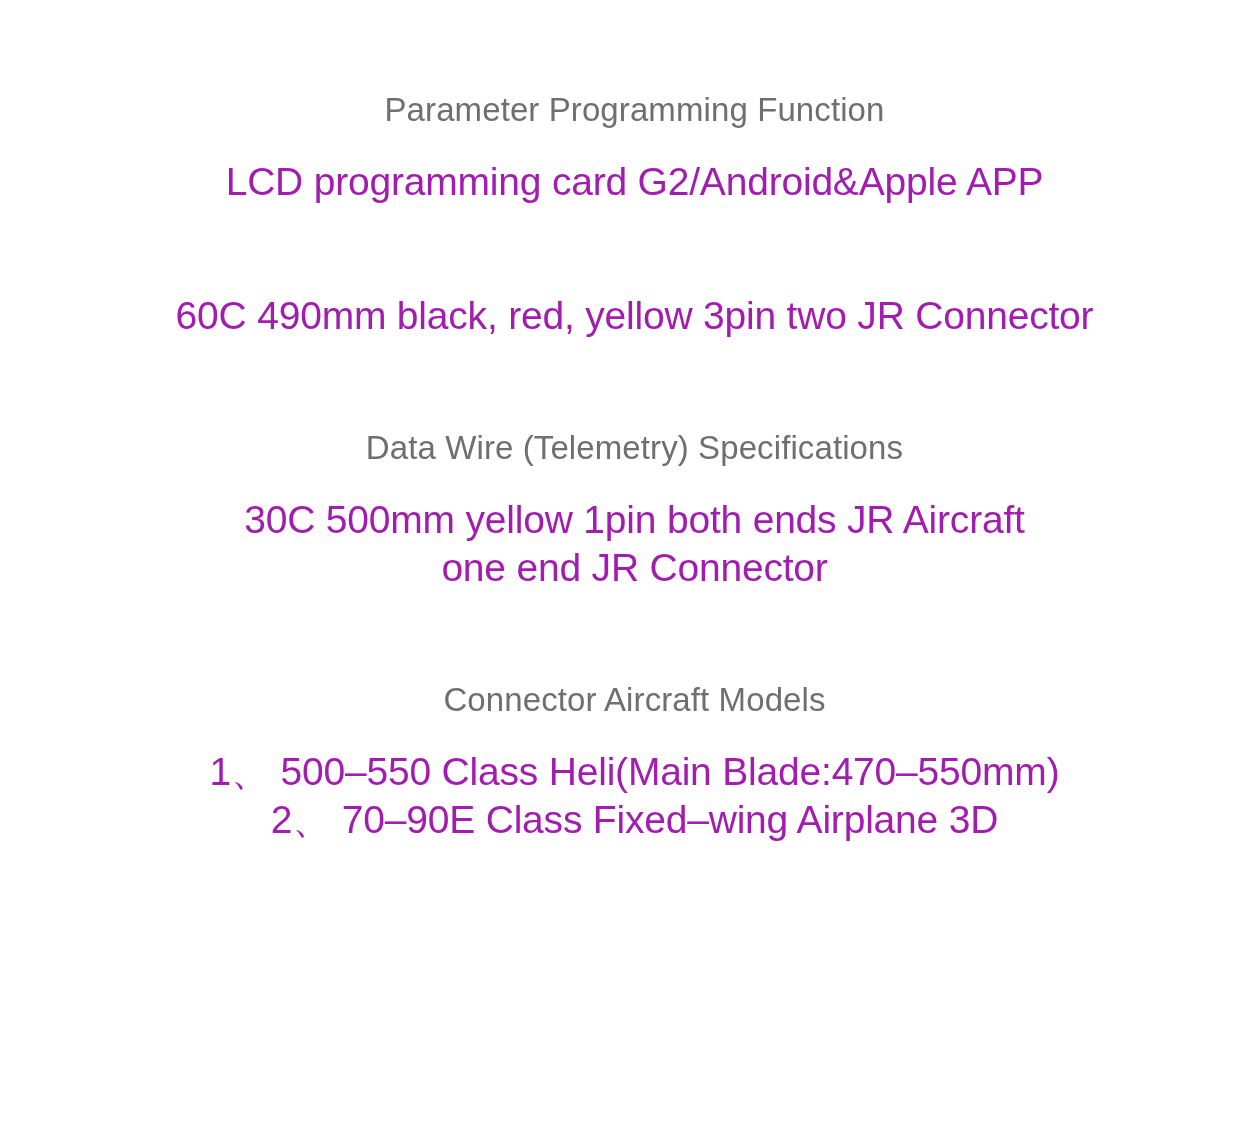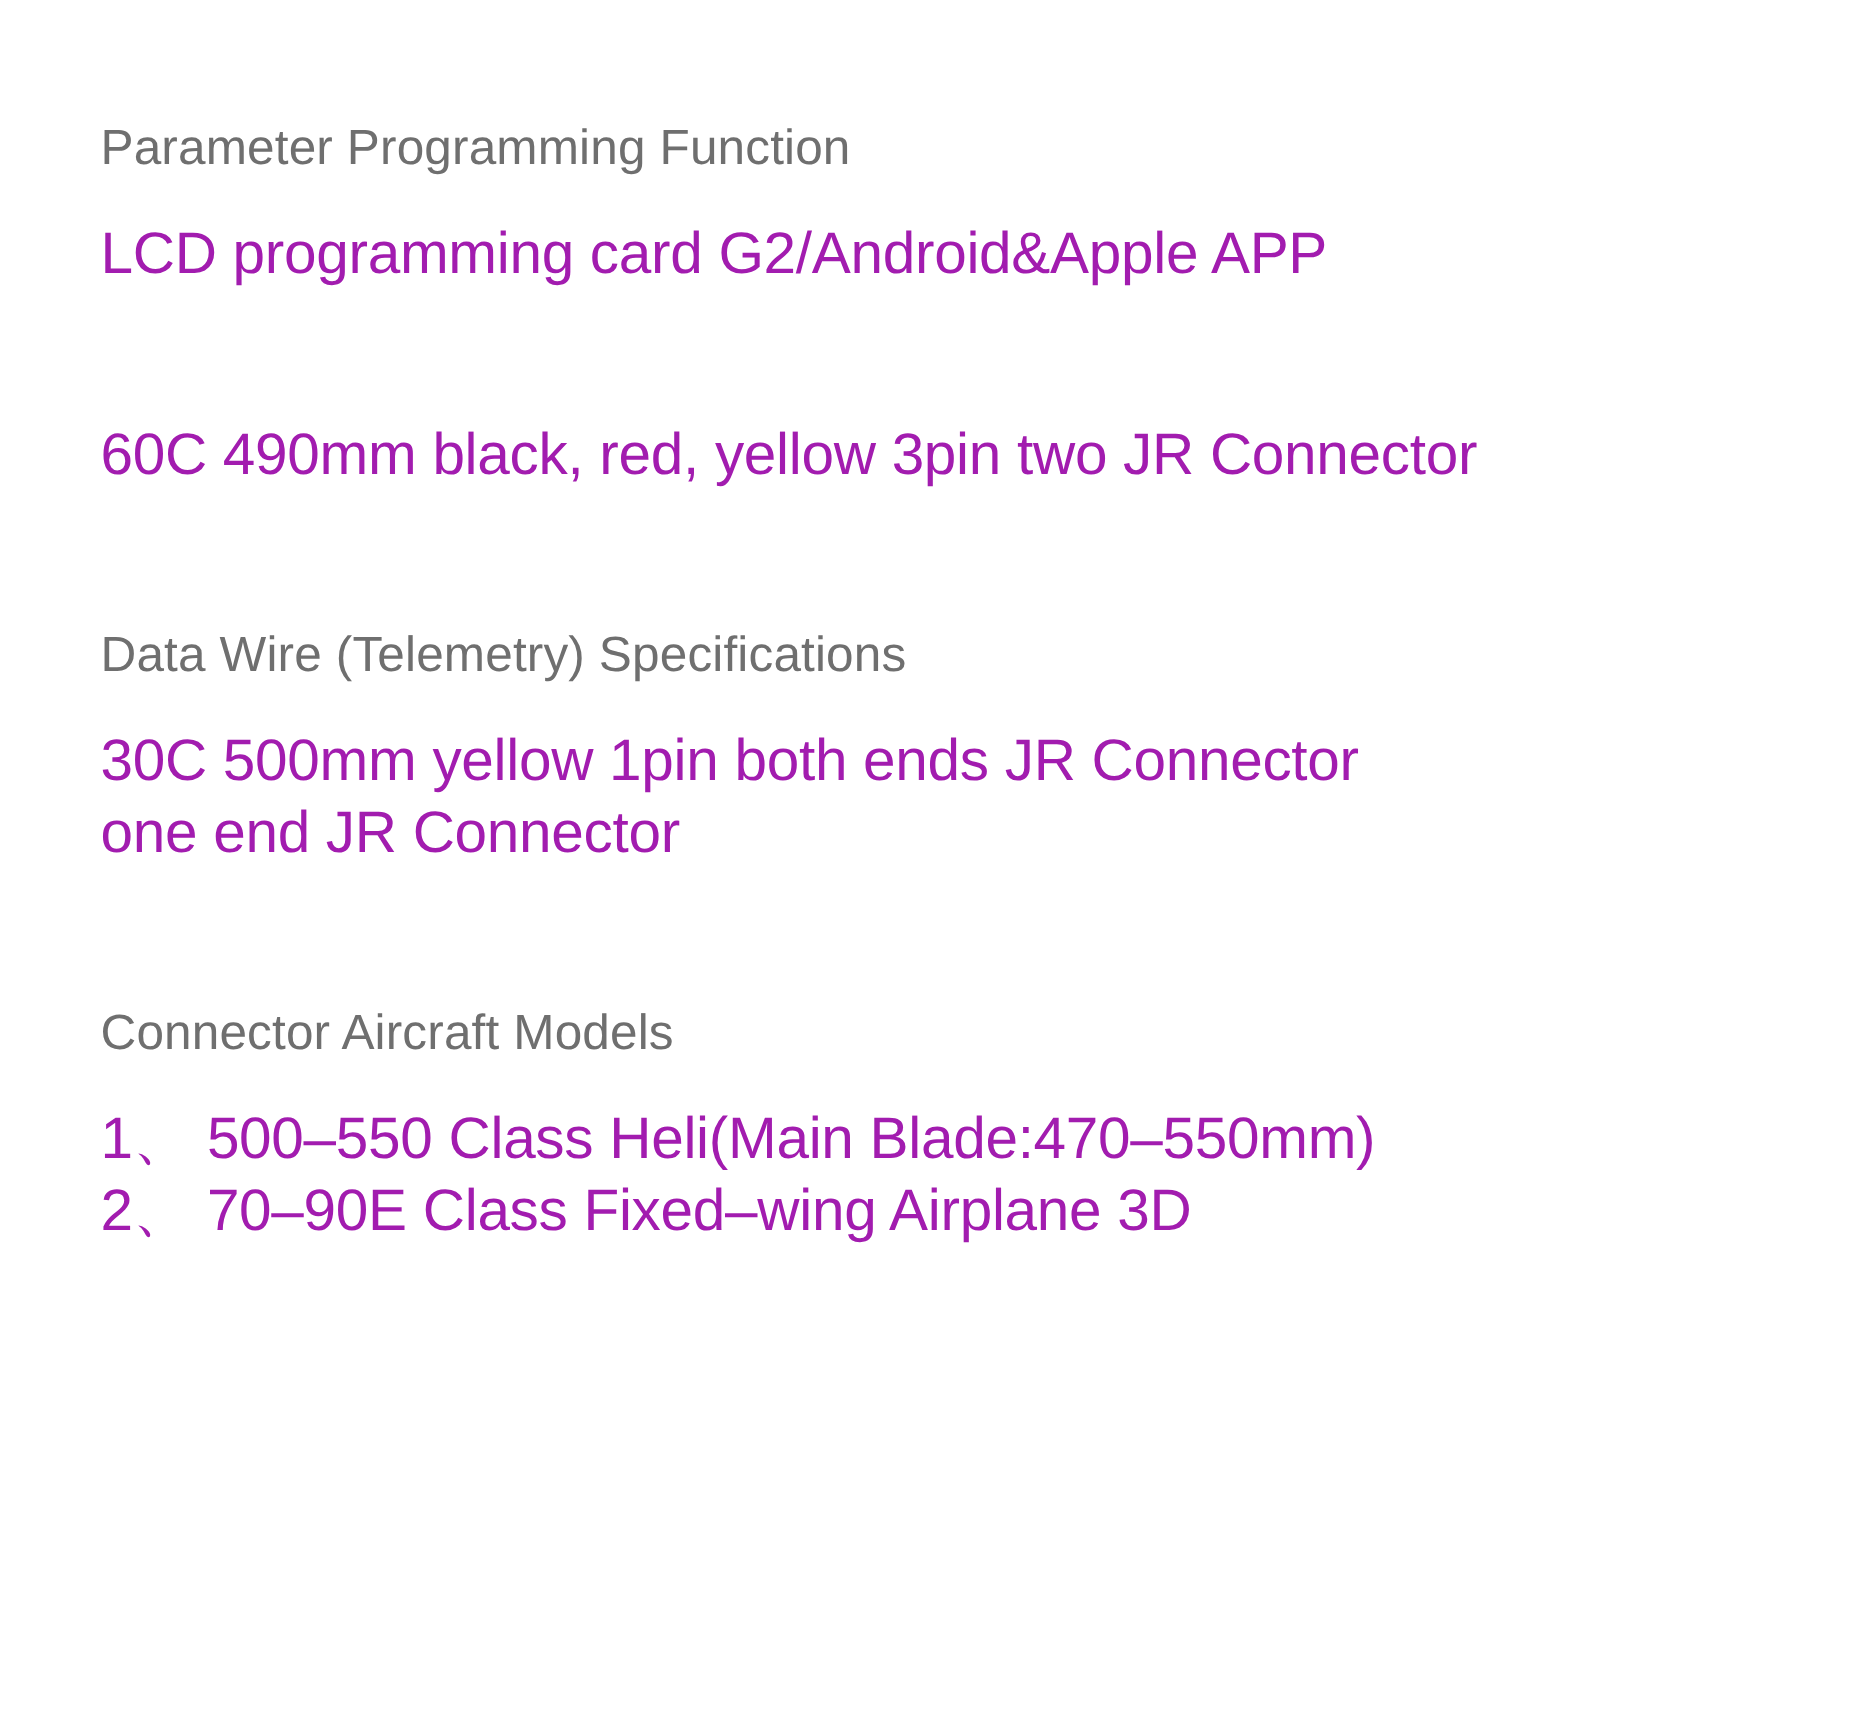--- a/index.html
+++ b/index.html
@@ -18,22 +18,23 @@
     position: relative;
     width: 1242px;
     height: 1148px;
     background: #ffffff;
     box-sizing: border-box;
     padding: 0 40px 0 67px;
     overflow: hidden;
   }
 
   .spec-section {
-    margin: 0;
+    margin: 12px;
     padding: 0;
+    text-align: center;
   }
 
   
   .spec-section + .spec-section {
     margin-top: 86px;
   }
 
   .section-heading {
     font-size: 33px;
     font-weight: 400;
@@ -84,21 +85,21 @@
 
   <section class="spec-section">
     <div class="section-body">
       <span class="body-line">60C 490mm black, red, yellow 3pin two JR Connector</span>
     </div>
   </section>
 
   <section class="spec-section">
     <h2 class="section-heading">Data Wire (Telemetry) Specifications</h2>
     <div class="section-body">
-      <span class="body-line">30C 500mm yellow 1pin both ends JR Connector</span>
+      <span class="body-line">30C 500mm yellow 1pin both ends JR Aircraft</span>
       <span class="body-line">one end JR Connector</span>
     </div>
   </section>
 
   <section class="spec-section">
     <h2 class="section-heading">Connector Aircraft Models</h2>
     <div class="section-body">
       <span class="body-line">1、 500–550 Class Heli(Main Blade:470–550mm)</span>
       <span class="body-line">2、 70–90E Class Fixed–wing Airplane 3D</span>
     </div>

